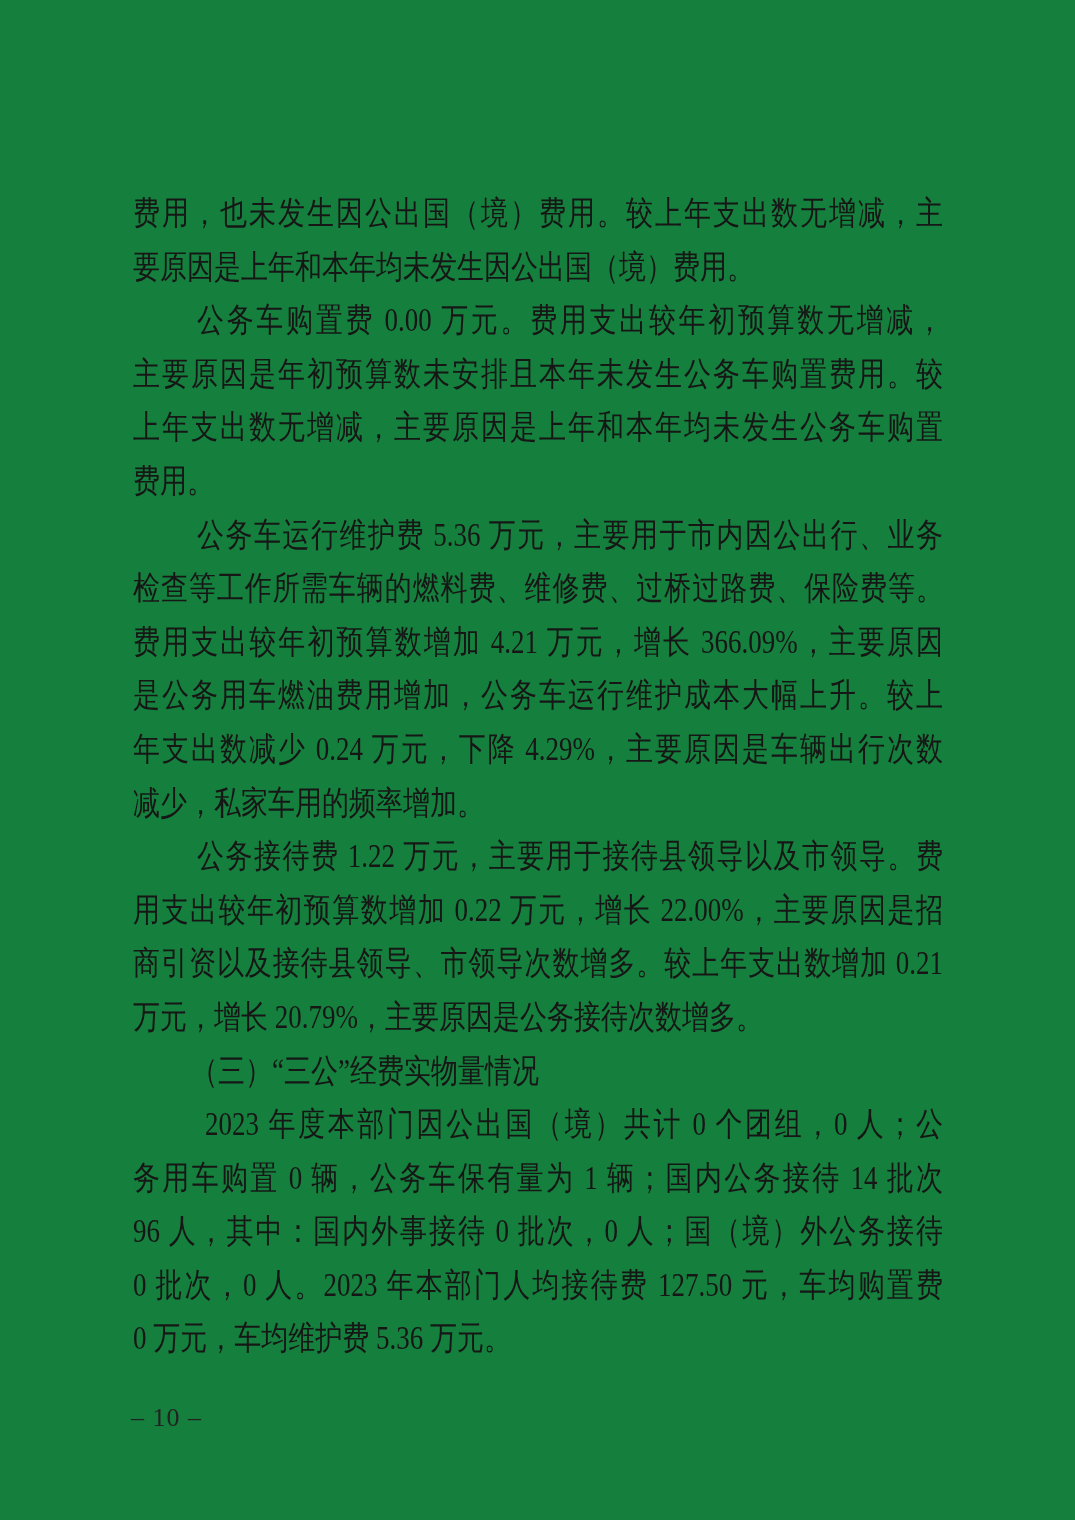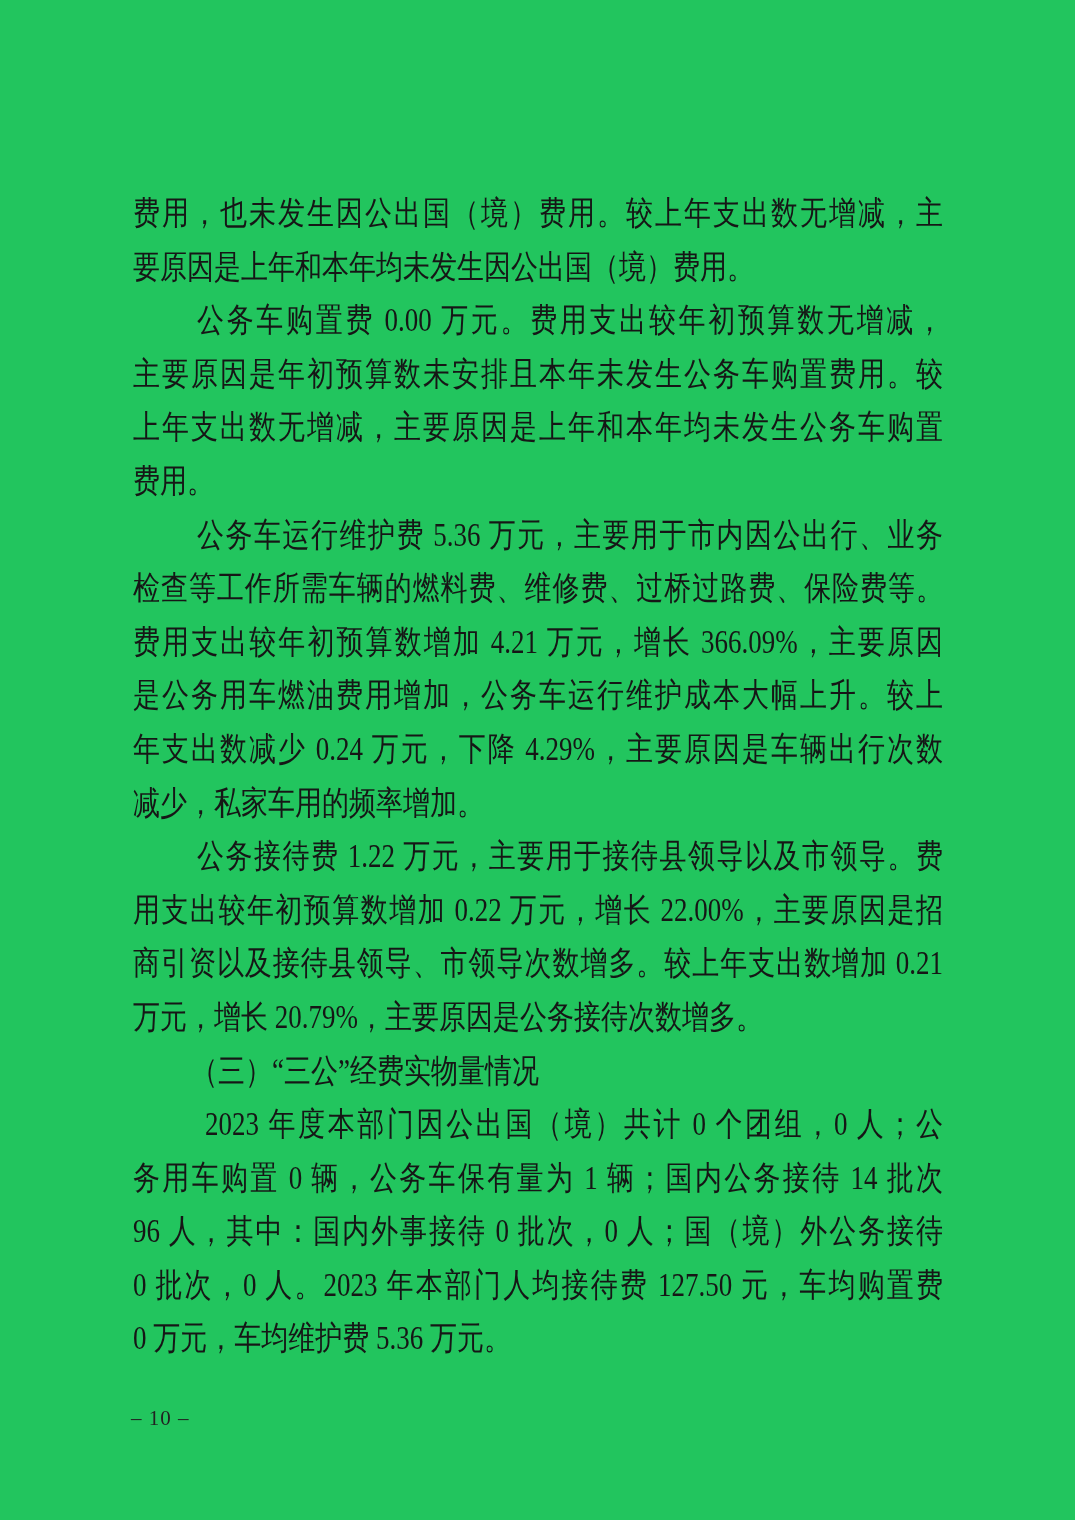--- a/index.html
+++ b/index.html
@@ -1,20 +1,20 @@
 <!DOCTYPE html>
 <html><head>
 <meta charset="utf-8">
 <style>
   html, body { margin: 0; padding: 0; background: #e8e8e8; }
   .page {
     position: relative;
     width: 1075px;
     height: 1520px;
-    background: #22c55e;
+    background: #15803d;
     font-family: "Liberation Serif", "DejaVu Serif", serif;
     color: #161616;
     overflow: hidden;
     margin: 0 auto;
   }
   .textblock {
     position: absolute;
     left: 133px;
     top: 187px;
     width: 810px;
@@ -39,21 +39,21 @@
     text-align: left;
     text-align-last: left;
   }
   .ind  { text-indent: 64px; }   
   .ind2 { text-indent: 72px; }   
   .head { text-indent: 58px; }   
   .footer {
     position: absolute;
     left: 131px;
     top: 1405px;
-    font-size: 21px;
+    font-size: 26px;
     line-height: 26px;
     color: #222222;
     letter-spacing: 1px;
   }
 </style>
 </head>
 <body>
 
 <div class="page">
   <main class="textblock">

